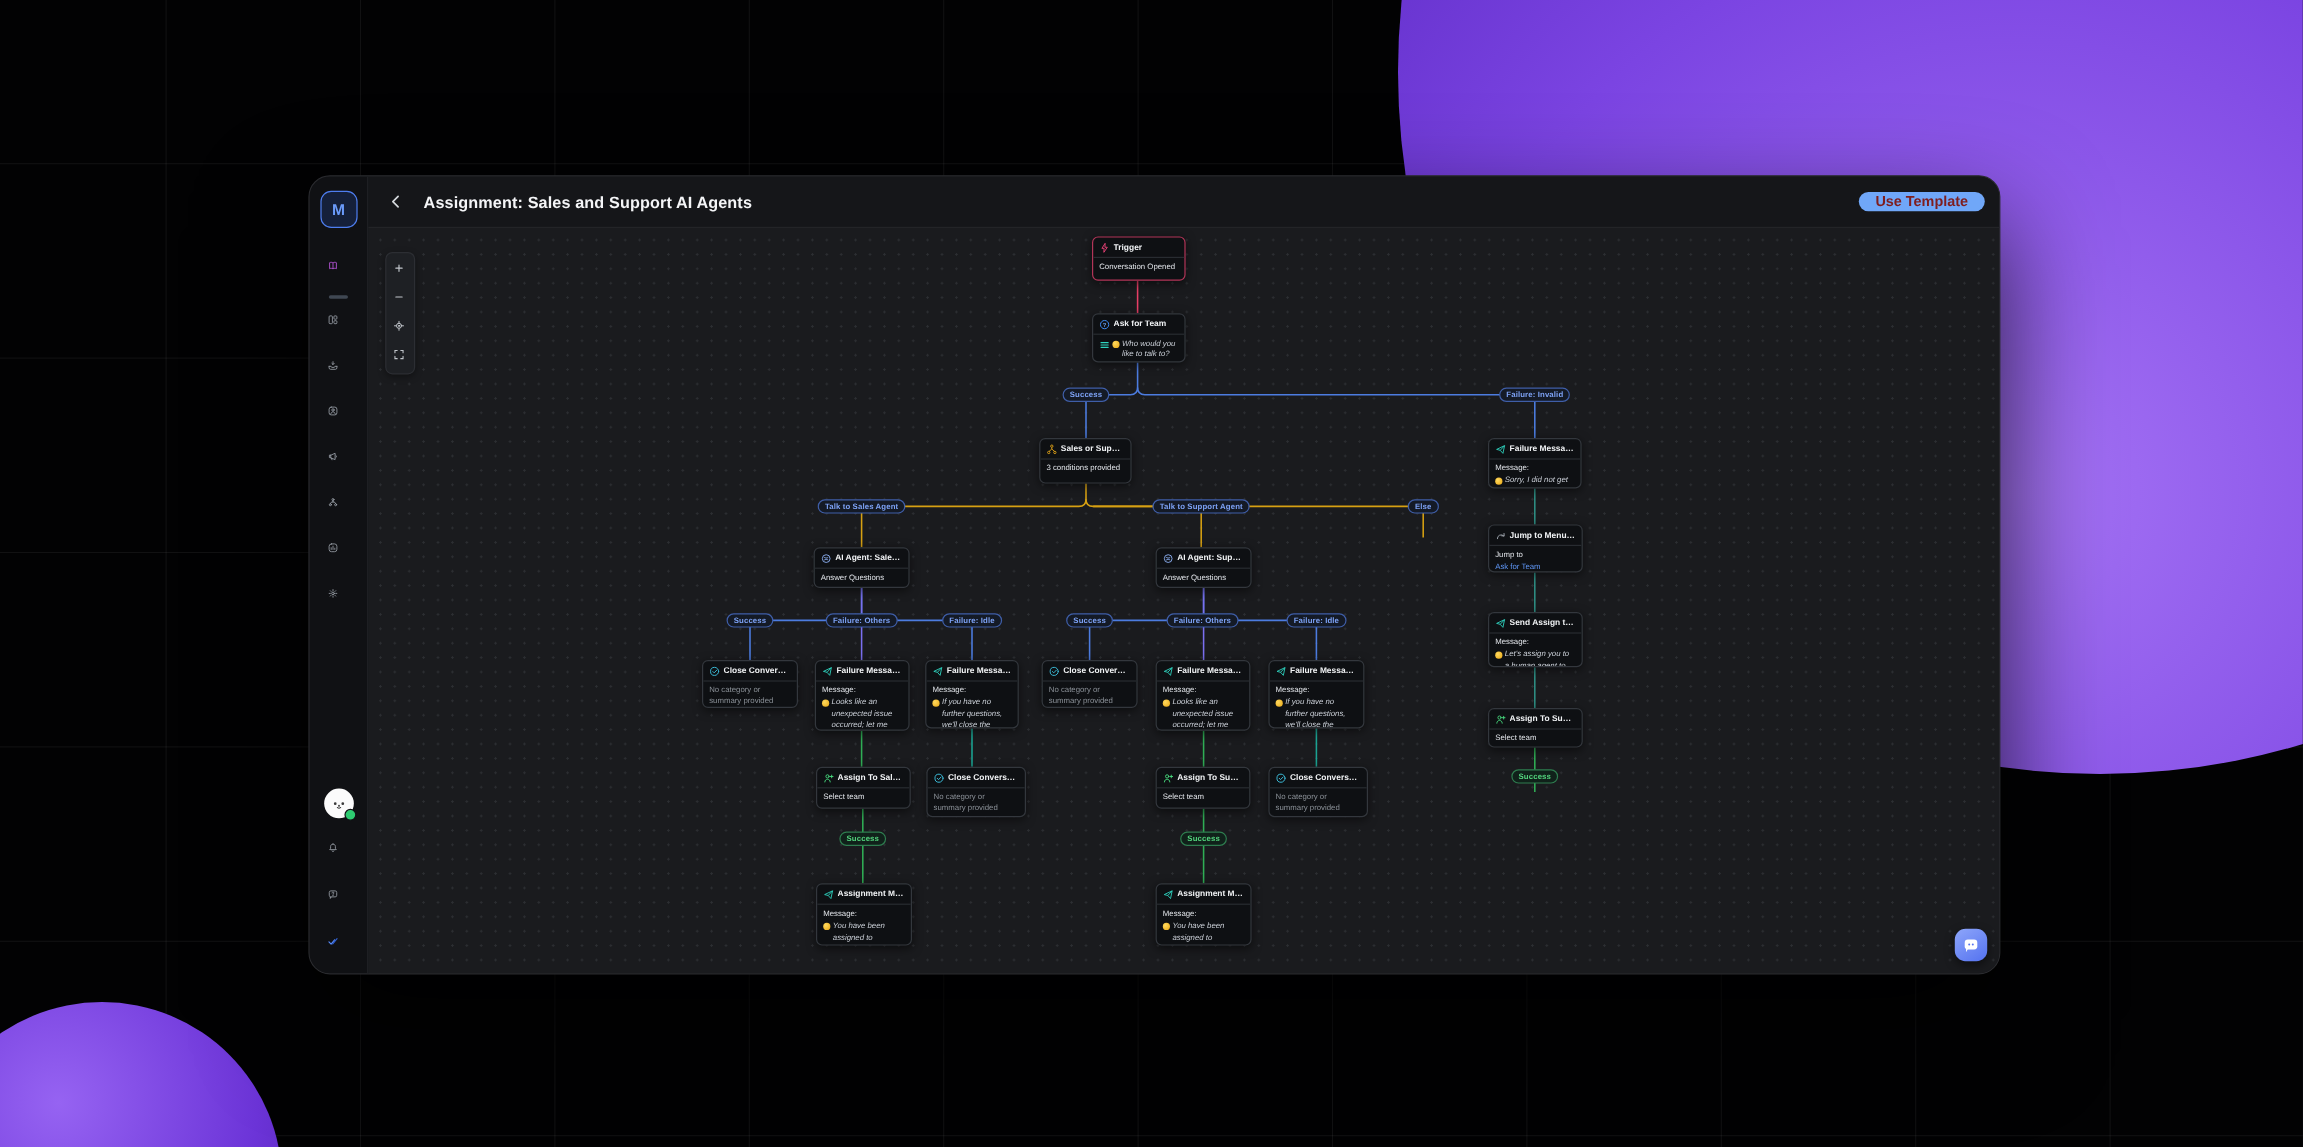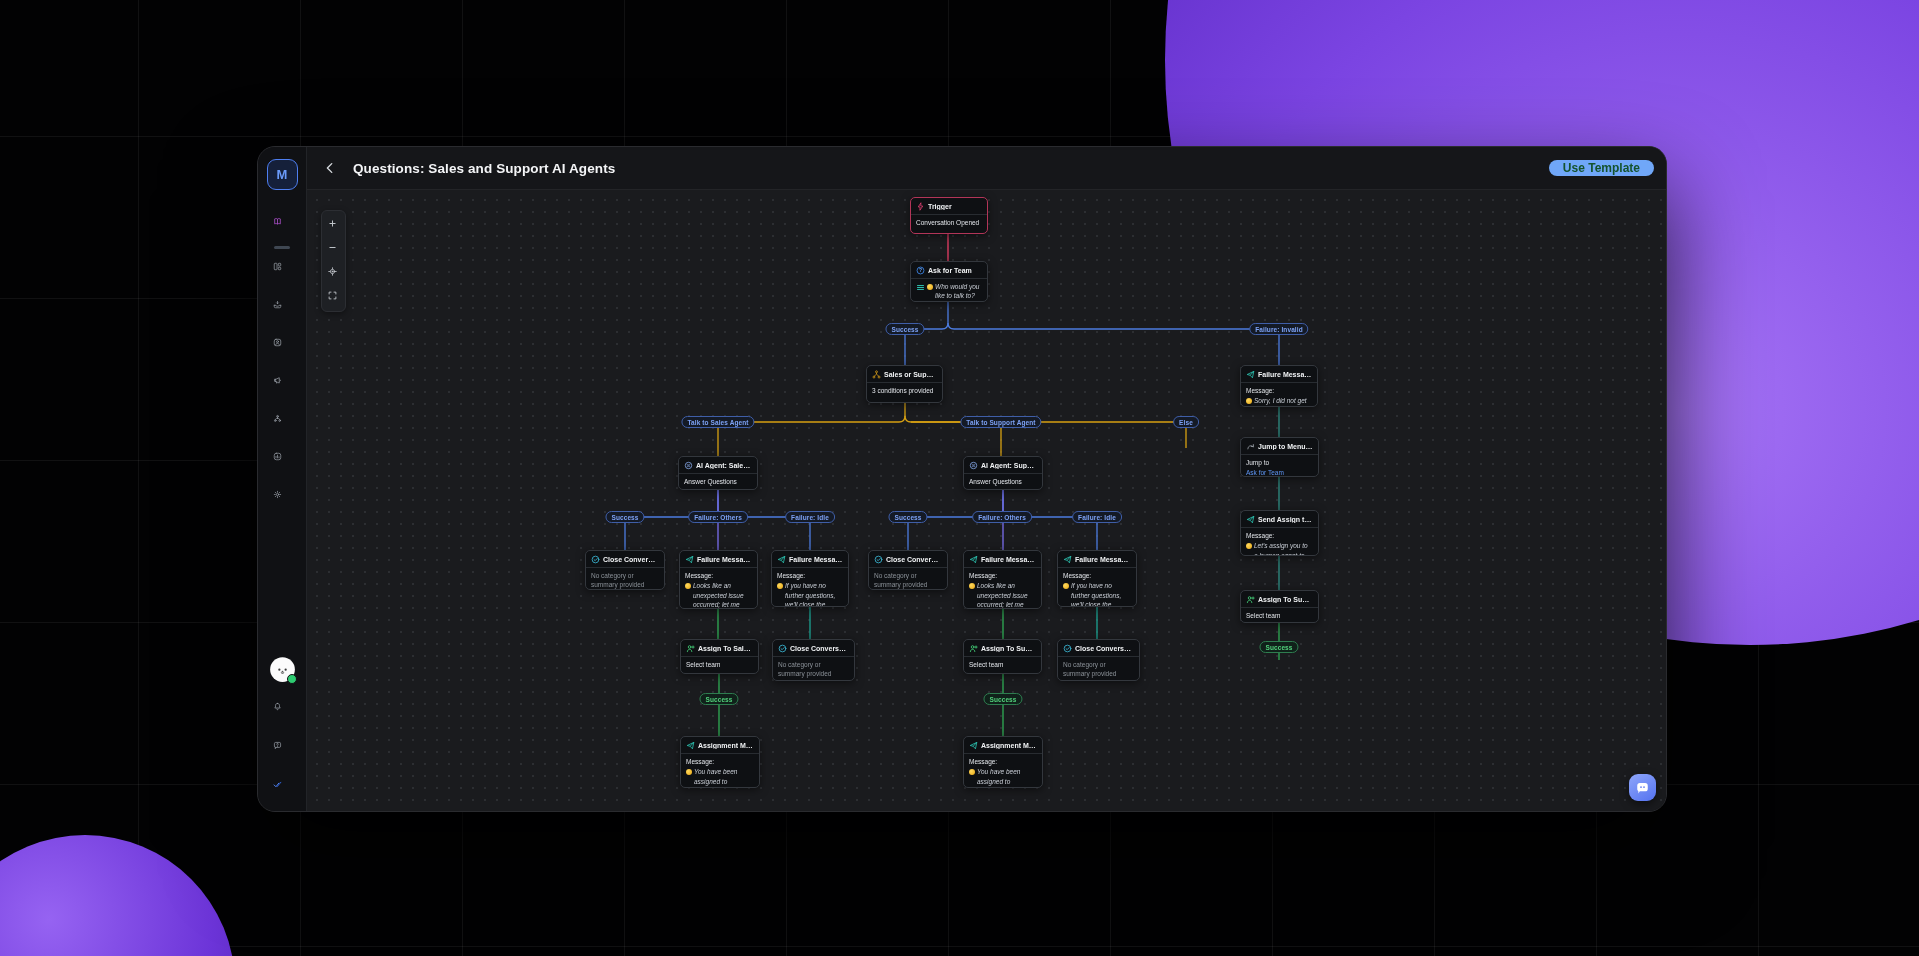--- a/index.html
+++ b/index.html
@@ -41,21 +41,21 @@
     background:#2ecc71;border:1.5px solid #101114;}
   .sb-bottom{display:flex;flex-direction:column;align-items:center;gap:15px;}
 
   
   .main{flex:1;display:flex;flex-direction:column;min-width:0;}
   .appbar{height:42px;display:flex;align-items:center;gap:10px;padding:0 12px 0 10px;
     background:#151619;border-bottom:1px solid #232427;flex:0 0 42px;}
   .back-btn{width:26px;height:26px;display:flex;align-items:center;justify-content:center;background:none;border:none;cursor:pointer;}
   .page-title{color:#f4f5f7;font-size:13.5px;font-weight:700;letter-spacing:.1px;}
   .bar-spacer{flex:1;}
-  .use-template{background:#70a7f8;color:#14532d;font-weight:700;font-size:12px;
+  .use-template{background:#70a7f8;color:#7f1d1d;font-weight:700;font-size:12px;
     border:none;border-radius:8px;padding:1px 14px;cursor:pointer;font-family:inherit;margin-left:28px;}
 
   
   .canvas{position:relative;flex:1;background:#1a1b1e;overflow:hidden;
     background-image:radial-gradient(circle, #2c2e32 0.9px, transparent 0.9px);
     background-size:12px 12px;background-position:4px 4px;}
   .zoom-toolbar{position:absolute;left:14px;top:20px;width:23px;background:#1e2024;
     border:1px solid #2c2e33;border-radius:6px;display:flex;flex-direction:column;align-items:center;
     padding:2px 0;z-index:30;box-shadow:0 2px 6px rgba(0,0,0,.4);}
   .zt-btn{width:23px;height:24px;display:flex;align-items:center;justify-content:center;background:none;border:none;cursor:pointer;}
@@ -216,21 +216,21 @@
       </div>
   </aside>
 
   <div class="main">
     <header class="appbar">
       <button class="back-btn">
         <svg viewBox="0 0 16 16">
             <path d="M10 3 L5 8 l5 5" stroke="#d6dade" stroke-width="1.6" fill="none" stroke-linecap="round" stroke-linejoin="round"></path>
           </svg>
       </button>
-      <h1 class="page-title">Questions: Sales and Support AI Agents</h1>
+      <h1 class="page-title">Assignment: Sales and Support AI Agents</h1>
       <div class="bar-spacer"></div>
       <button class="use-template">Use Template</button>
     </header>
 
     <div class="canvas">
       <div class="zoom-toolbar">
           <button class="zt-btn">
             <span class="n-ico" style="width:12px;height:12px">
               <svg viewBox="0 0 12 12" stroke="#c2c6cc" stroke-width="1.3" stroke-linecap="round">
                 <path d="M6 2.5 v7 M2.5 6 h7"></path>

